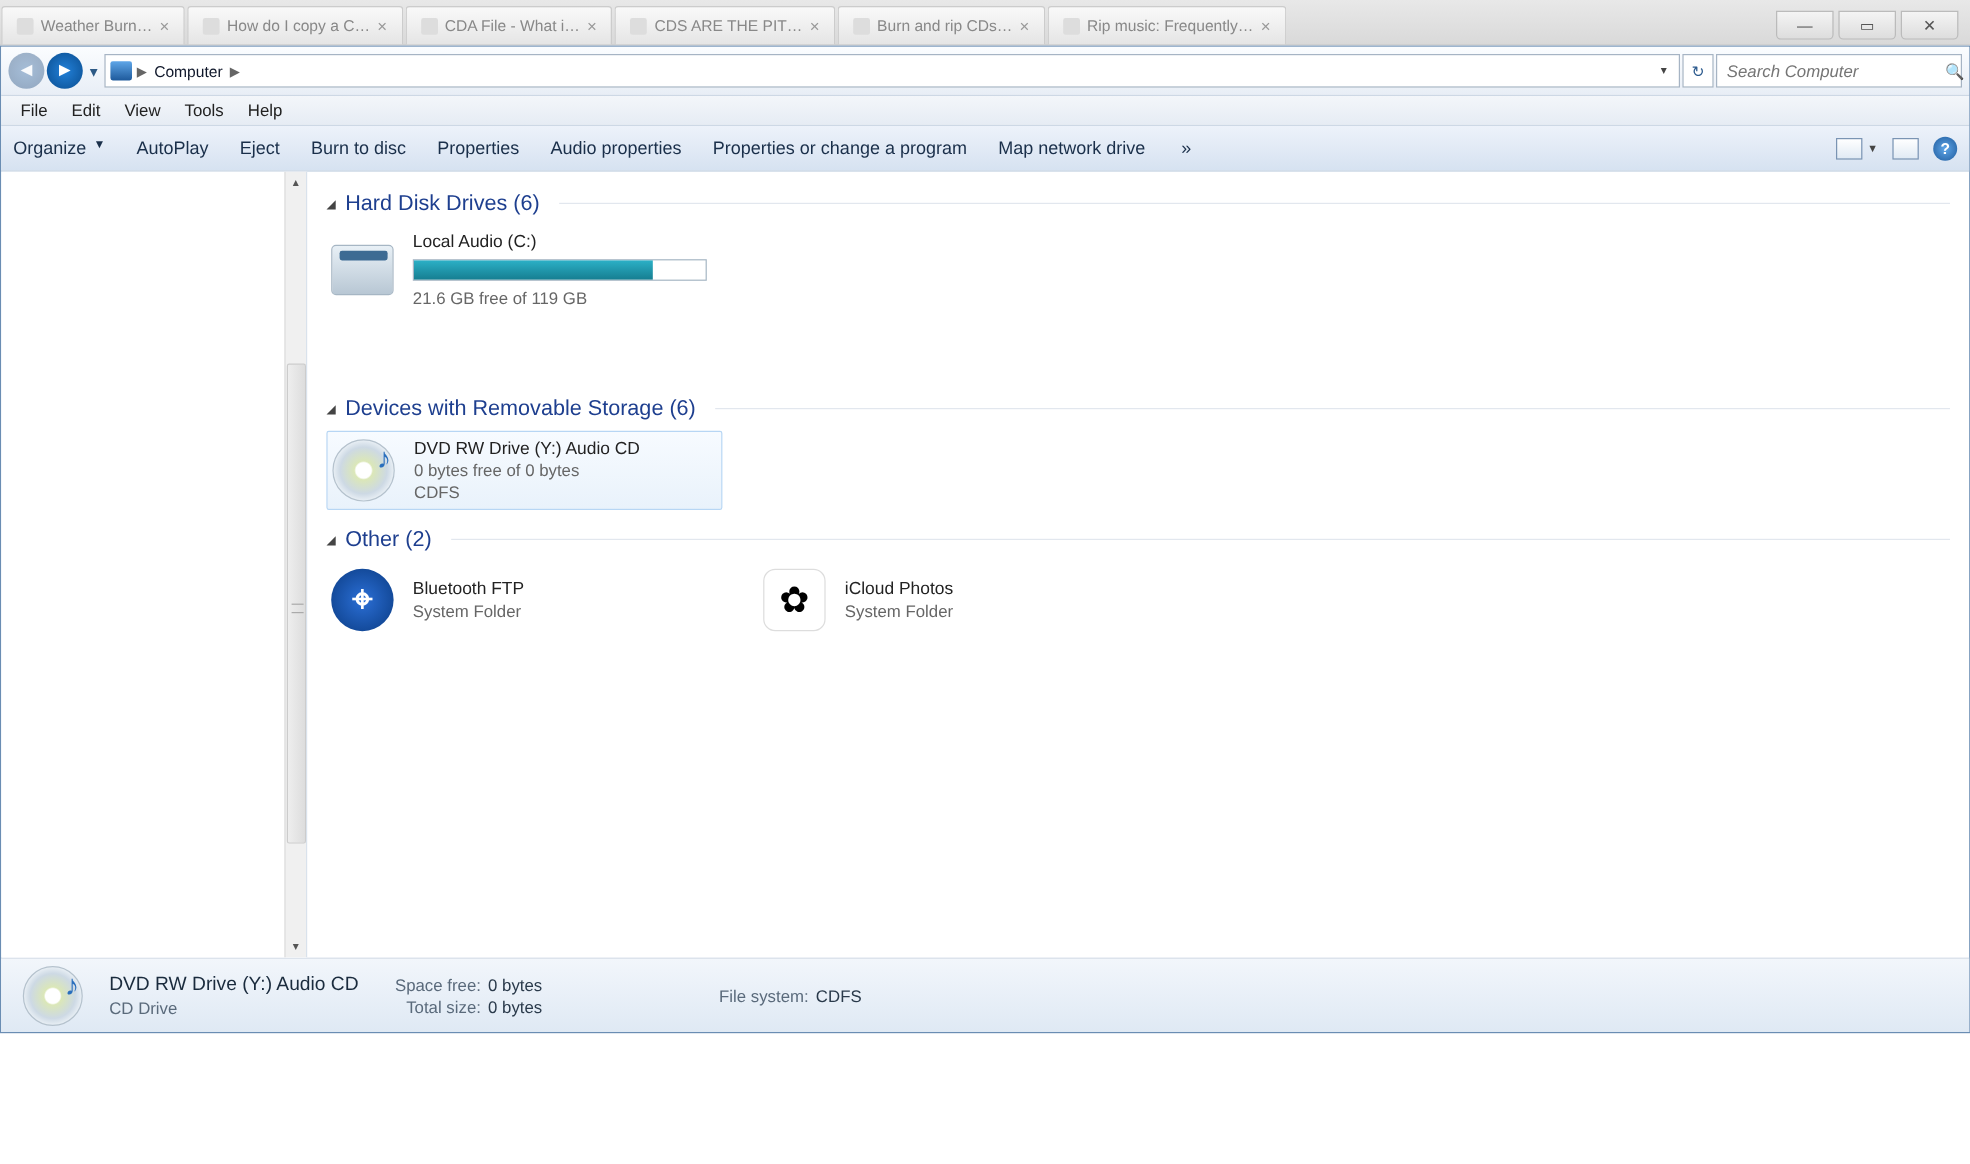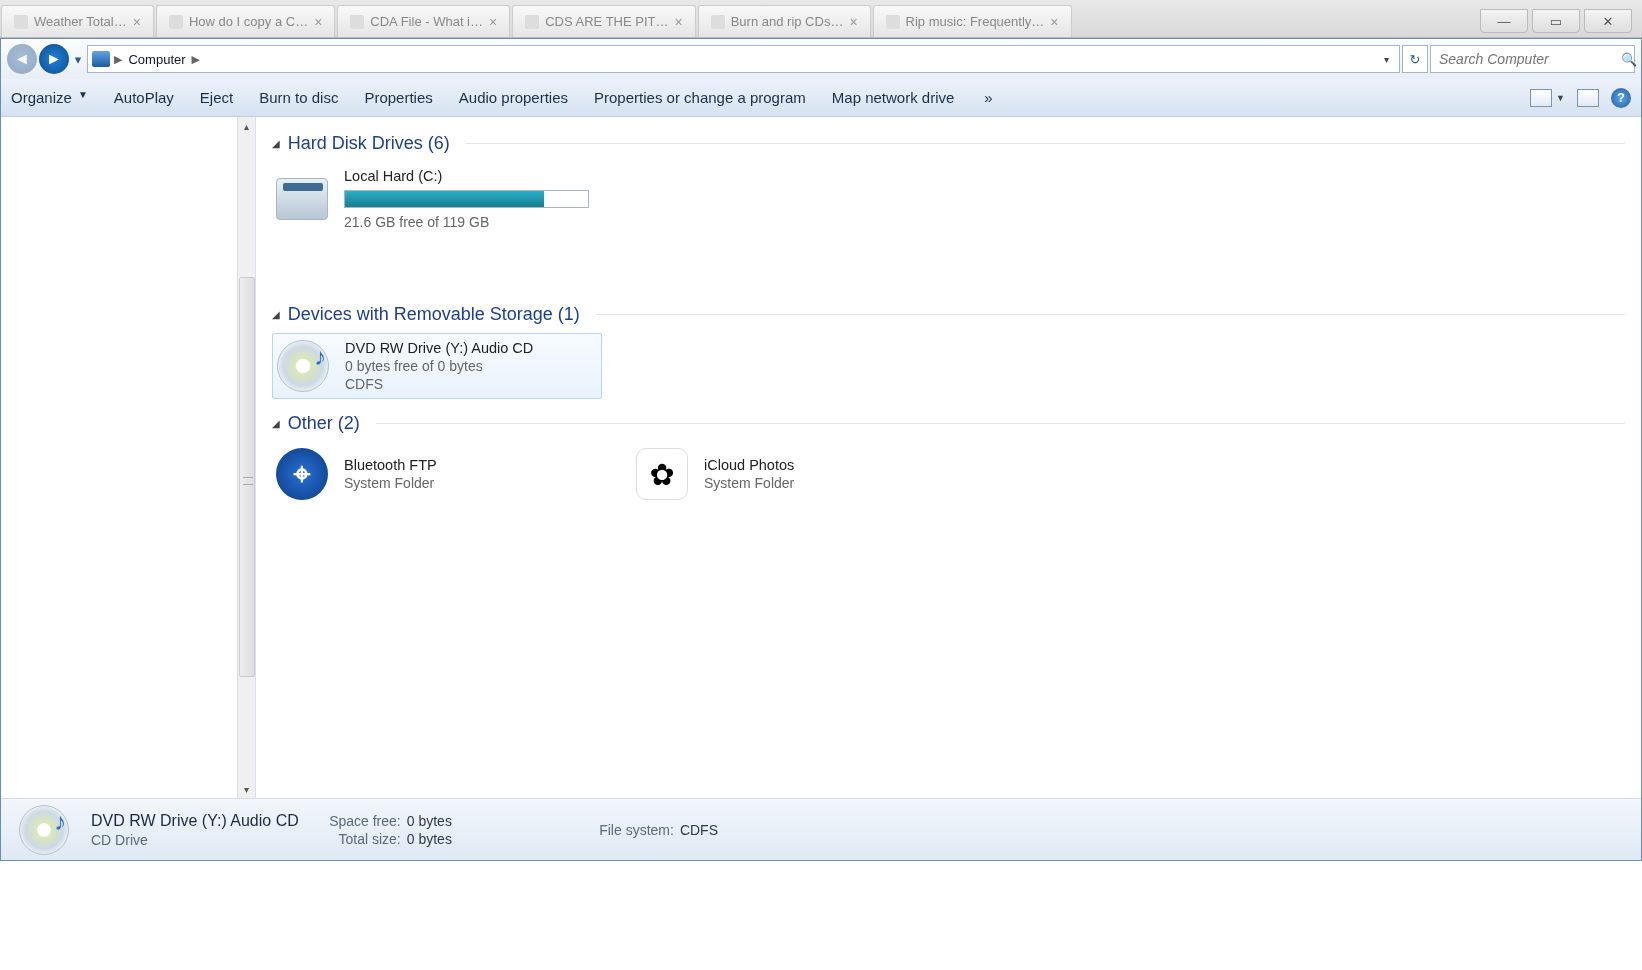--- a/index.html
+++ b/index.html
@@ -66,21 +66,21 @@
 .kv .k{text-align:right;min-width:80px}
 .kv .v{color:#2a3a4b}
 .computer-icon{width:18px;height:16px;display:inline-block;background:linear-gradient(#5fa6e8,#1e5a9c);border-radius:2px;margin-right:4px;vertical-align:middle}
 </style>
 </head>
 <body>
 
 <div class="tabs">
   <div class="tab">
       <span class="tab-favicon"></span>
-      <span>Weather Total…</span>
+      <span>Weather Burn…</span>
       <span class="x">×</span>
     </div>
   <div class="tab">
       <span class="tab-favicon"></span>
       <span>How do I copy a C…</span>
       <span class="x">×</span>
     </div>
   <div class="tab">
       <span class="tab-favicon"></span>
       <span>CDA File - What i…</span>
@@ -121,20 +121,27 @@
       <span class="arrow">▶</span>
       <span class="addr-end">▾</span>
     </div>
     <div class="refresh">↻</div>
     <div class="search">
       <input placeholder="Search Computer" style="">
       <span style="color:#2d5b8e">🔍</span>
     </div>
   </div>
 
+  <div class="menubar">
+    <span>File</span>
+    <span>Edit</span>
+    <span>View</span>
+    <span>Tools</span>
+    <span>Help</span>
+  </div>
 
   <div class="toolbar">
     <div class="org">
         <span>Organize</span>
         <span style="font-size:10px">▼</span>
       </div>
     <span>AutoPlay</span>
     <span>Eject</span>
     <span>Burn to disc</span>
     <span>Properties</span>
@@ -166,33 +173,33 @@
     <div class="content">
 
       <div class="group-h">
         <span class="tri">◢</span>
         <span class="title">Hard Disk Drives (6)</span>
           <hr>
       </div>
       <div class="item">
         <div class="drive-icon"></div>
         <div class="txt">
-          <span class="name">Local Hard (C:)</span>
+          <span class="name">Local Audio (C:)</span>
           <div class="bar">
               <div class="bar-fill" id="barfill" style="width: 82%;"></div>
             </div>
           <span class="sub">21.6 GB free of 119 GB</span>
         </div>
       </div>
 
       <div style="height:60px"></div>
 
       <div class="group-h">
         <span class="tri">◢</span>
-        <span class="title">Devices with Removable Storage (1)</span>
+        <span class="title">Devices with Removable Storage (6)</span>
           <hr>
       </div>
       <div class="item selected">
         <div class="cd-icon"></div>
         <div class="txt">
           <span class="name">DVD RW Drive (Y:) Audio CD</span>
           <span class="sub">0 bytes free of 0 bytes</span>
           <span class="sub">CDFS</span>
         </div>
       </div>

